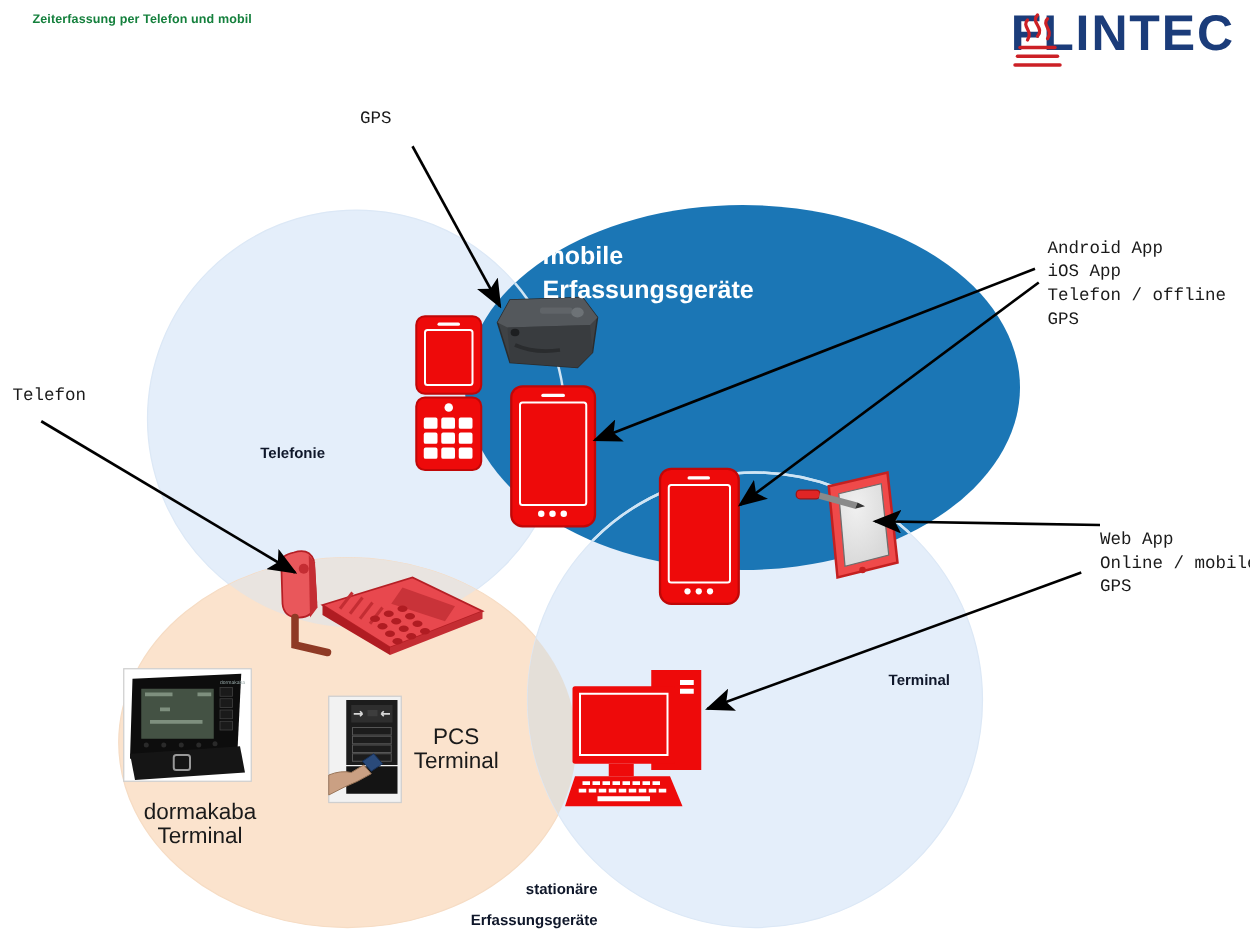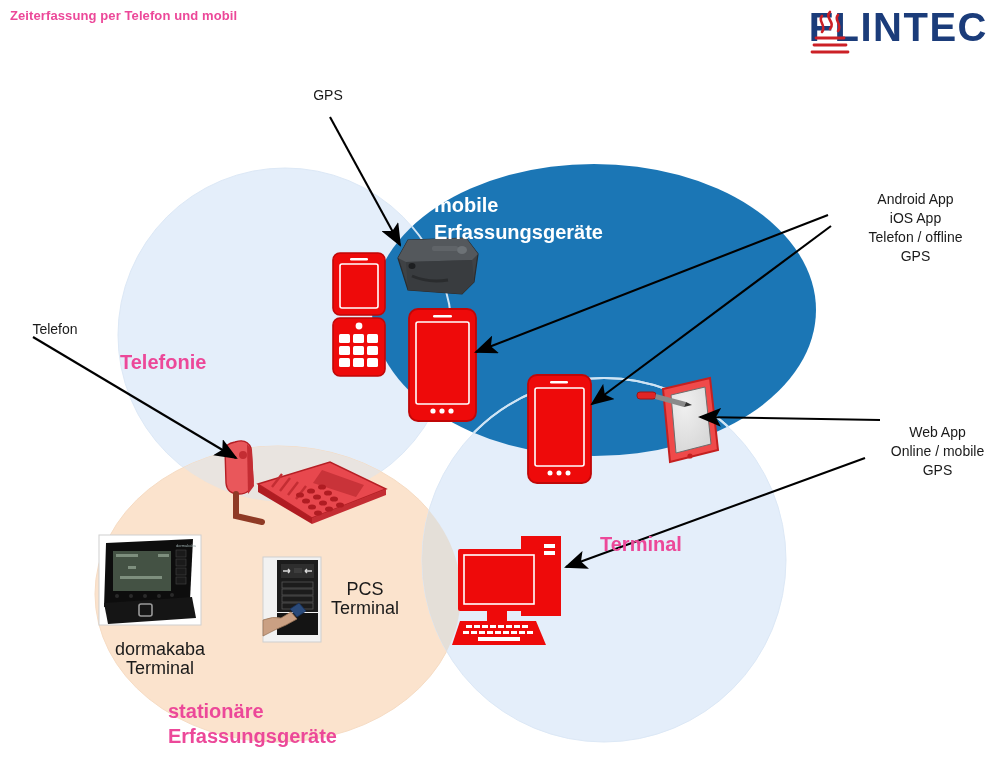--- a/index.html
+++ b/index.html
@@ -7,33 +7,33 @@
     width:1000px;height:760px;
     background:#ffffff;
     font-family:"Liberation Sans", sans-serif;
     overflow:hidden;
     position:relative;
   }
   #stage{position:absolute;left:0;top:0;width:1000px;height:760px;}
 
   
   .hdr{position:absolute;left:10px;top:8px;}
-  .hdr-title{font-size:13px;font-weight:bold;color:#ec4899;letter-spacing:.1px;line-height:16px;}
+  .hdr-title{font-size:10px;font-weight:bold;color:#15803d;letter-spacing:.1px;line-height:16px;margin-left:16px;}
   .hdr-sub{font-size:12.5px;color:#222;line-height:16px;margin-top:1px;}
 
   .logo{position:absolute;right:12px;top:6px;display:flex;align-items:center;gap:4px;}
   .logo-word{font-size:40px;font-weight:bold;color:#1b3c7a;letter-spacing:1.5px;line-height:42px;
              font-family:"Liberation Sans", sans-serif;}
 
   
   .lbl{position:absolute;white-space:pre;}
-  .lbl-big{font-size:20px;font-weight:bold;color:#ec4899;line-height:25px;text-align:left;}
+  .lbl-big{font-size:12px;font-weight:bold;color:#0f172a;line-height:25px;text-align:right;}
   .lbl-white{font-size:20px;font-weight:bold;color:#ffffff;line-height:27px;text-align:left;}
   .lbl-small{font-size:18px;color:#1a1a1a;line-height:19px;text-align:center;}
-  .lbl-callout{font-size:14px;color:#1a1a1a;line-height:19px;text-align:center;}
+  .lbl-callout{font-size:14px;color:#1a1a1a;line-height:19px;font-family:Liberation Mono, monospace;}
 
   svg{position:absolute;left:0;top:0;}
 </style>
 </head>
 <body>
 
 <div id="stage">
 
   <div class="hdr">
     <div class="hdr-title">Zeiterfassung per Telefon und mobil</div>
@@ -298,21 +298,21 @@
   <div class="lbl lbl-white" style="left:434px;top:192px;width:320px;">mobile
 Erfassungsgeräte</div>
 
   <div class="lbl lbl-big" style="left:168px;top:699px;width:310px;">stationäre
 Erfassungsgeräte</div>
 
   <div class="lbl lbl-big" style="left:600px;top:532px;width:160px;">Terminal</div>
 
   <div class="lbl lbl-callout" style="left:288px;top:86px;width:80px;">GPS</div>
 
-  <div class="lbl lbl-callout" style="left:10px;top:320px;width:90px;">Telefon</div>
+  <div class="lbl lbl-callout" style="left:10px;top:308px;width:90px;">Telefon</div>
 
   <div class="lbl lbl-callout" style="left:838px;top:190px;width:155px;">Android App
 iOS App
 Telefon / offline
 GPS</div>
 
   <div class="lbl lbl-callout" style="left:880px;top:423px;width:115px;">Web App
 Online / mobile
 GPS</div>
 

